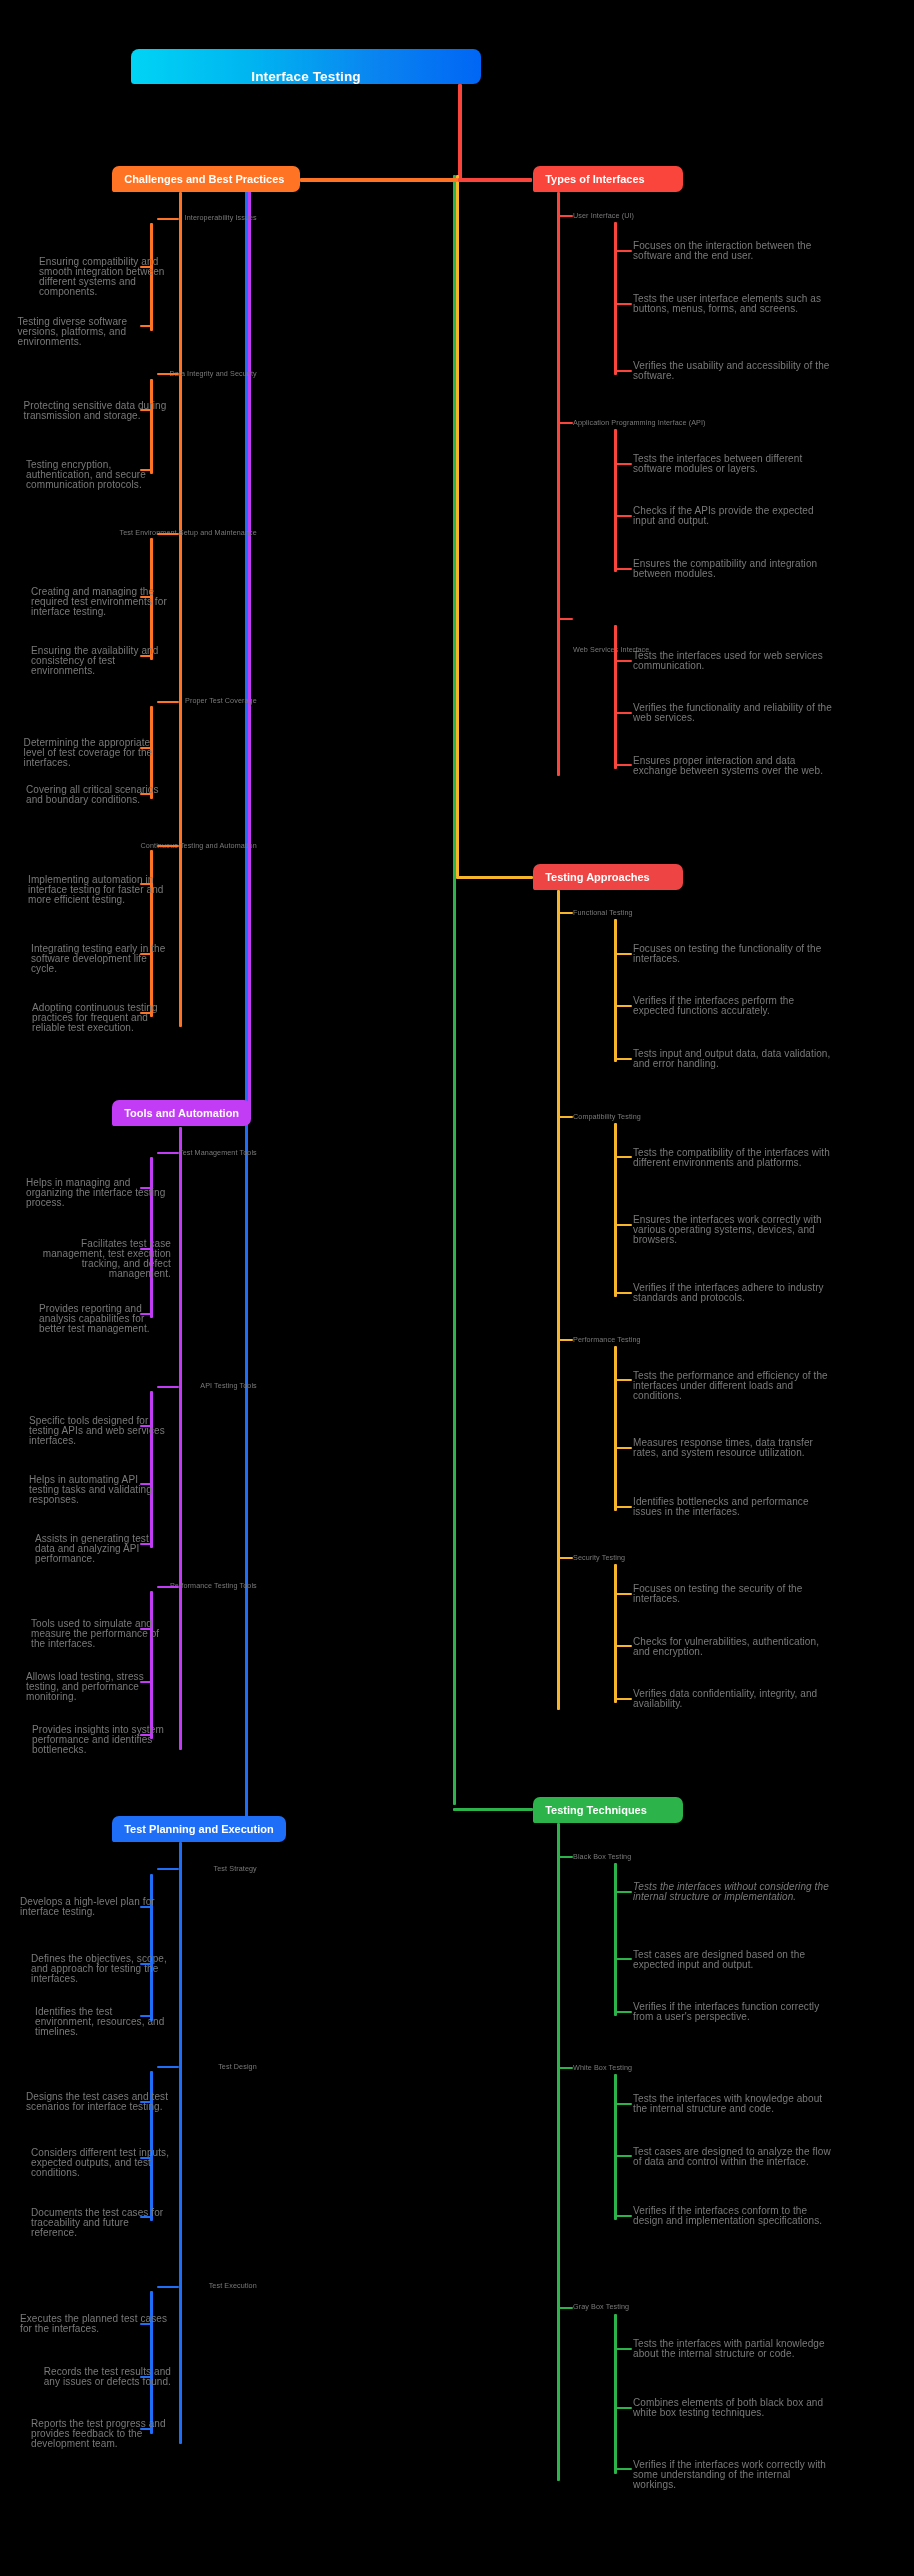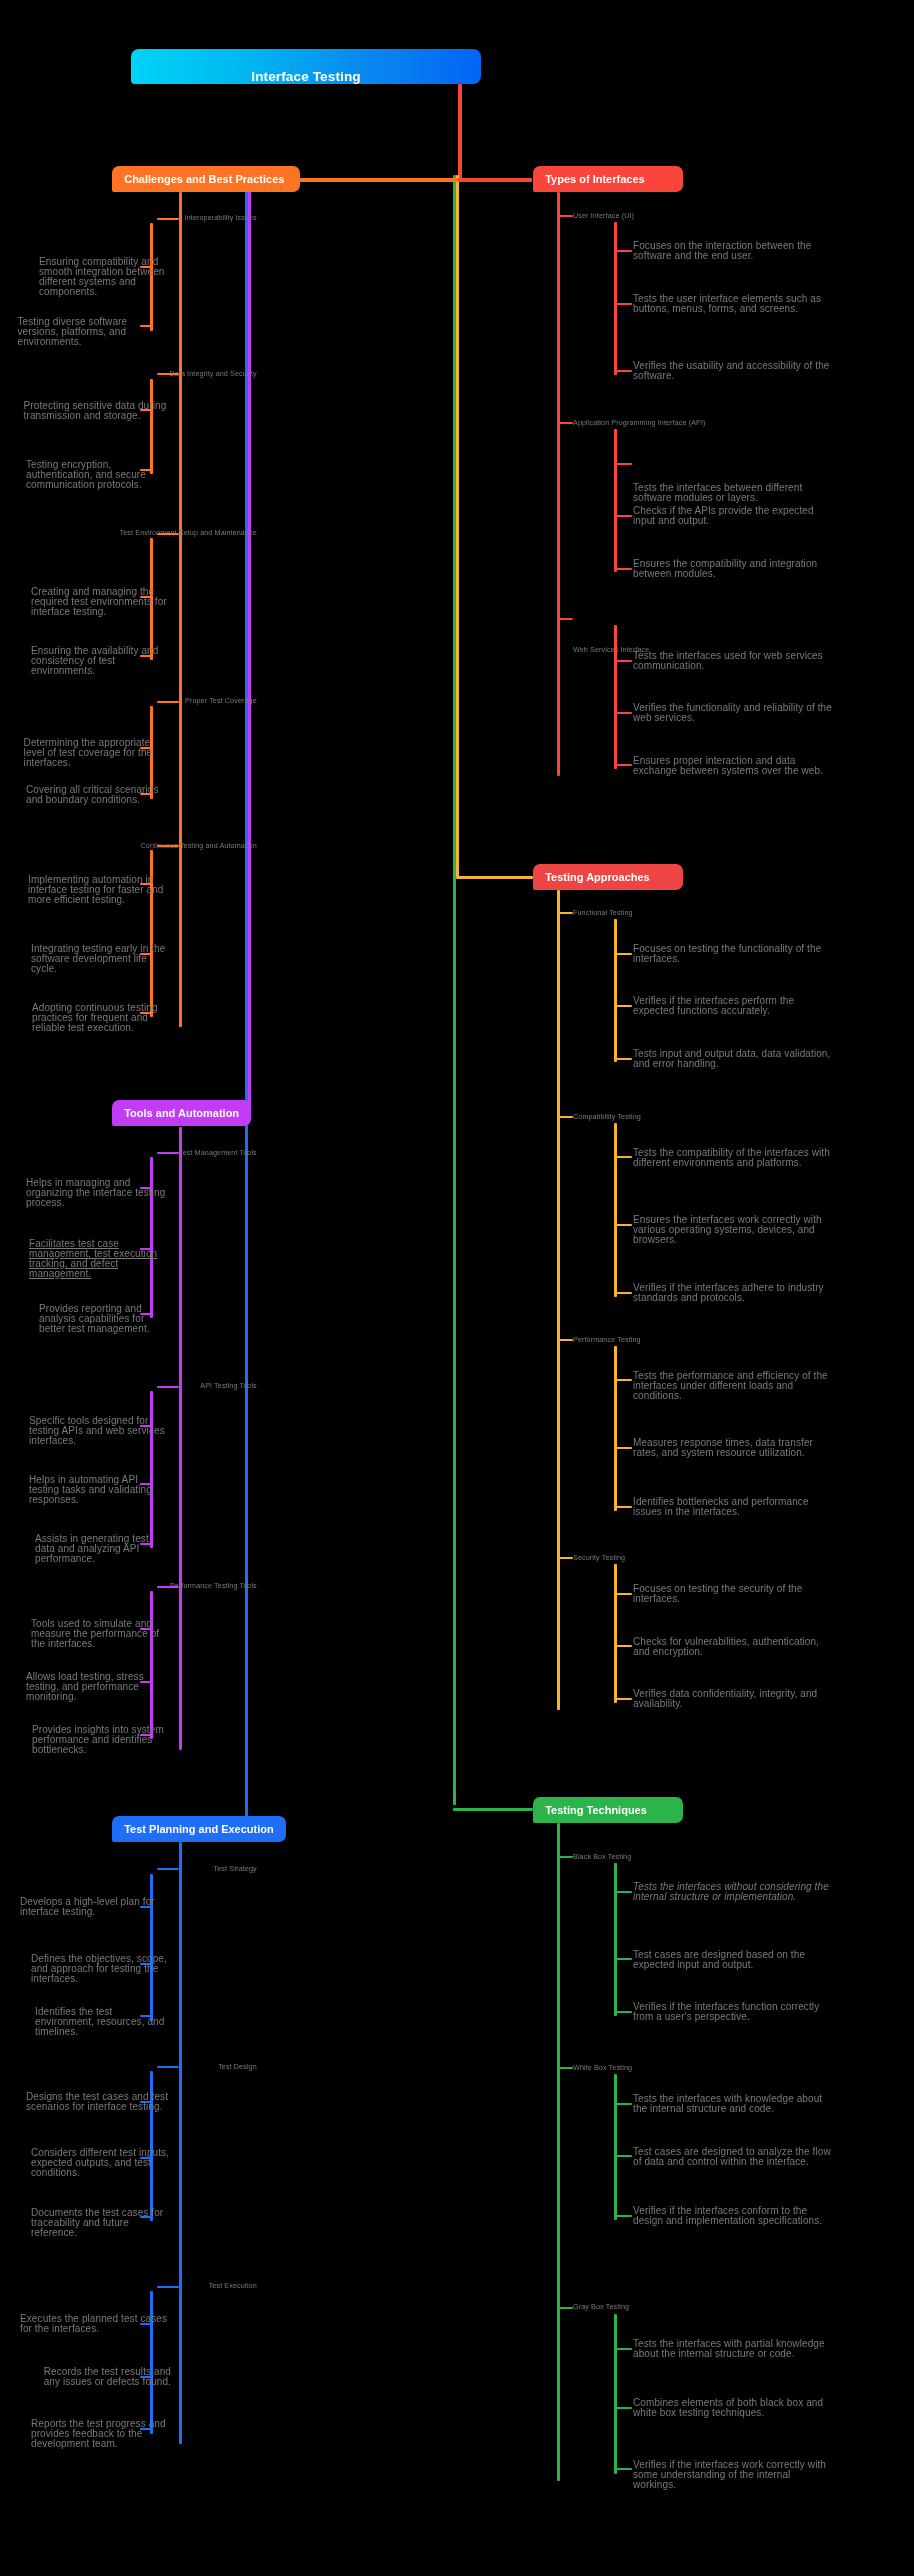--- a/index.html
+++ b/index.html
@@ -134,21 +134,21 @@
       <div class="v" style="left: 614px; top: 222px; height: 153px; width: 2.6px; background: rgb(249, 69, 60); border-radius: 0.9px;"></div>
       <div class="leaf r" style="left: 633px; top: 241px; width: 199px;">Focuses on the interaction between the software and the end user.</div>
       <div class="h" style="left: 614px; top: 250px; width: 17.5px; height: 1.7px; background: rgb(249, 69, 60); border-radius: 0.9px;"></div>
       <div class="leaf r" style="left: 633px; top: 294px; width: 199px;">Tests the user interface elements such as buttons, menus, forms, and screens.</div>
       <div class="h" style="left: 614px; top: 303px; width: 17.5px; height: 1.7px; background: rgb(249, 69, 60); border-radius: 0.9px;"></div>
       <div class="leaf r" style="left: 633px; top: 361px; width: 199px;">Verifies the usability and accessibility of the software.</div>
       <div class="h" style="left: 614px; top: 370px; width: 17.5px; height: 1.7px; background: rgb(249, 69, 60); border-radius: 0.9px;"></div>
       <div class="topic" style="left: 573px; top: 418px;">Application Programming Interface (API)</div>
       <div class="h" style="left: 557px; top: 422px; width: 15.7px; height: 1.7px; background: rgb(249, 69, 60); border-radius: 0.9px;"></div>
       <div class="v" style="left: 614px; top: 429px; height: 143px; width: 2.6px; background: rgb(249, 69, 60); border-radius: 0.9px;"></div>
-      <div class="leaf r" style="left: 633px; top: 454px; width: 199px; margin-top: 29px;">Tests the interfaces between different software modules or layers.</div>
+      <div class="leaf r" style="left: 633px; top: 454px; width: 199px;">Tests the interfaces between different software modules or layers.</div>
       <div class="h" style="left: 614px; top: 463px; width: 17.5px; height: 1.7px; background: rgb(249, 69, 60); border-radius: 0.9px;"></div>
       <div class="leaf r" style="left: 633px; top: 506px; width: 199px;">Checks if the APIs provide the expected input and output.</div>
       <div class="h" style="left: 614px; top: 515px; width: 17.5px; height: 1.7px; background: rgb(249, 69, 60); border-radius: 0.9px;"></div>
       <div class="leaf r" style="left: 633px; top: 559px; width: 199px;">Ensures the compatibility and integration between modules.</div>
       <div class="h" style="left: 614px; top: 568px; width: 17.5px; height: 1.7px; background: rgb(249, 69, 60); border-radius: 0.9px;"></div>
       <div class="topic" style="left: 573px; top: 614px; margin-top: 31px;">Web Services Interface</div>
       <div class="h" style="left: 557px; top: 618px; width: 15.7px; height: 1.7px; background: rgb(249, 69, 60); border-radius: 0.9px;"></div>
       <div class="v" style="left: 614px; top: 625px; height: 144px; width: 2.6px; background: rgb(249, 69, 60); border-radius: 0.9px;"></div>
       <div class="leaf r" style="left: 633px; top: 651px; width: 199px;">Tests the interfaces used for web services communication.</div>
       <div class="h" style="left: 614px; top: 660px; width: 17.5px; height: 1.7px; background: rgb(249, 69, 60); border-radius: 0.9px;"></div>
@@ -198,21 +198,21 @@
       <div class="h" style="left: 614px; top: 1698px; width: 17.5px; height: 1.7px; background: rgb(247, 181, 43); border-radius: 0.9px;"></div>
       <div class="branch-head" style="left: 112px; top: 1100px; min-width: 136px; background: rgb(194, 59, 245);">
         <span>Tools and Automation</span>
       </div>
       <div class="v" style="left: 179px; top: 1127px; height: 623px; width: 2.6px; background: rgb(194, 59, 245); border-radius: 0.9px;"></div>
       <div class="topic" style="left: 0px; top: 1148px; width: 262px; text-align: right; padding-right: 5.2px;">Test Management Tools</div>
       <div class="h" style="left: 157px; top: 1152px; width: 22px; height: 1.7px; background: rgb(194, 59, 245); border-radius: 0.9px;"></div>
       <div class="v" style="left: 150px; top: 1157px; height: 161px; width: 2.6px; background: rgb(194, 59, 245); border-radius: 0.9px;"></div>
       <div class="leaf l" style="left: 26px; top: 1178px; width: 144px; text-align: left;">Helps in managing and organizing the interface testing process.</div>
       <div class="h" style="left: 140px; top: 1187px; width: 12.2px; height: 1.7px; background: rgb(194, 59, 245); border-radius: 0.9px;"></div>
-      <div class="leaf l" style="left: 29px; top: 1239px; width: 142px; text-align: left; text-decoration: underline;">Facilitates test case management, test execution tracking, and defect management.</div>
+      <div class="leaf l" style="left: 29px; top: 1239px; width: 142px; text-align: right;">Facilitates test case management, test execution tracking, and defect management.</div>
       <div class="h" style="left: 140px; top: 1248px; width: 12.2px; height: 1.7px; background: rgb(194, 59, 245); border-radius: 0.9px;"></div>
       <div class="leaf l" style="left: 39px; top: 1304px; width: 131px; text-align: left;">Provides reporting and analysis capabilities for better test management.</div>
       <div class="h" style="left: 140px; top: 1313px; width: 12.2px; height: 1.7px; background: rgb(194, 59, 245); border-radius: 0.9px;"></div>
       <div class="topic" style="left: 0px; top: 1381px; width: 262px; text-align: right; padding-right: 5.2px;">API Testing Tools</div>
       <div class="h" style="left: 157px; top: 1386px; width: 22px; height: 1.7px; background: rgb(194, 59, 245); border-radius: 0.9px;"></div>
       <div class="v" style="left: 150px; top: 1391px; height: 157px; width: 2.6px; background: rgb(194, 59, 245); border-radius: 0.9px;"></div>
       <div class="leaf l" style="left: 29px; top: 1416px; width: 142px; text-align: left;">Specific tools designed for testing APIs and web services interfaces.</div>
       <div class="h" style="left: 140px; top: 1425px; width: 12.2px; height: 1.7px; background: rgb(194, 59, 245); border-radius: 0.9px;"></div>
       <div class="leaf l" style="left: 29px; top: 1475px; width: 142px; text-align: left;">Helps in automating API testing tasks and validating responses.</div>
       <div class="h" style="left: 140px; top: 1483px; width: 12.2px; height: 1.7px; background: rgb(194, 59, 245); border-radius: 0.9px;"></div>

